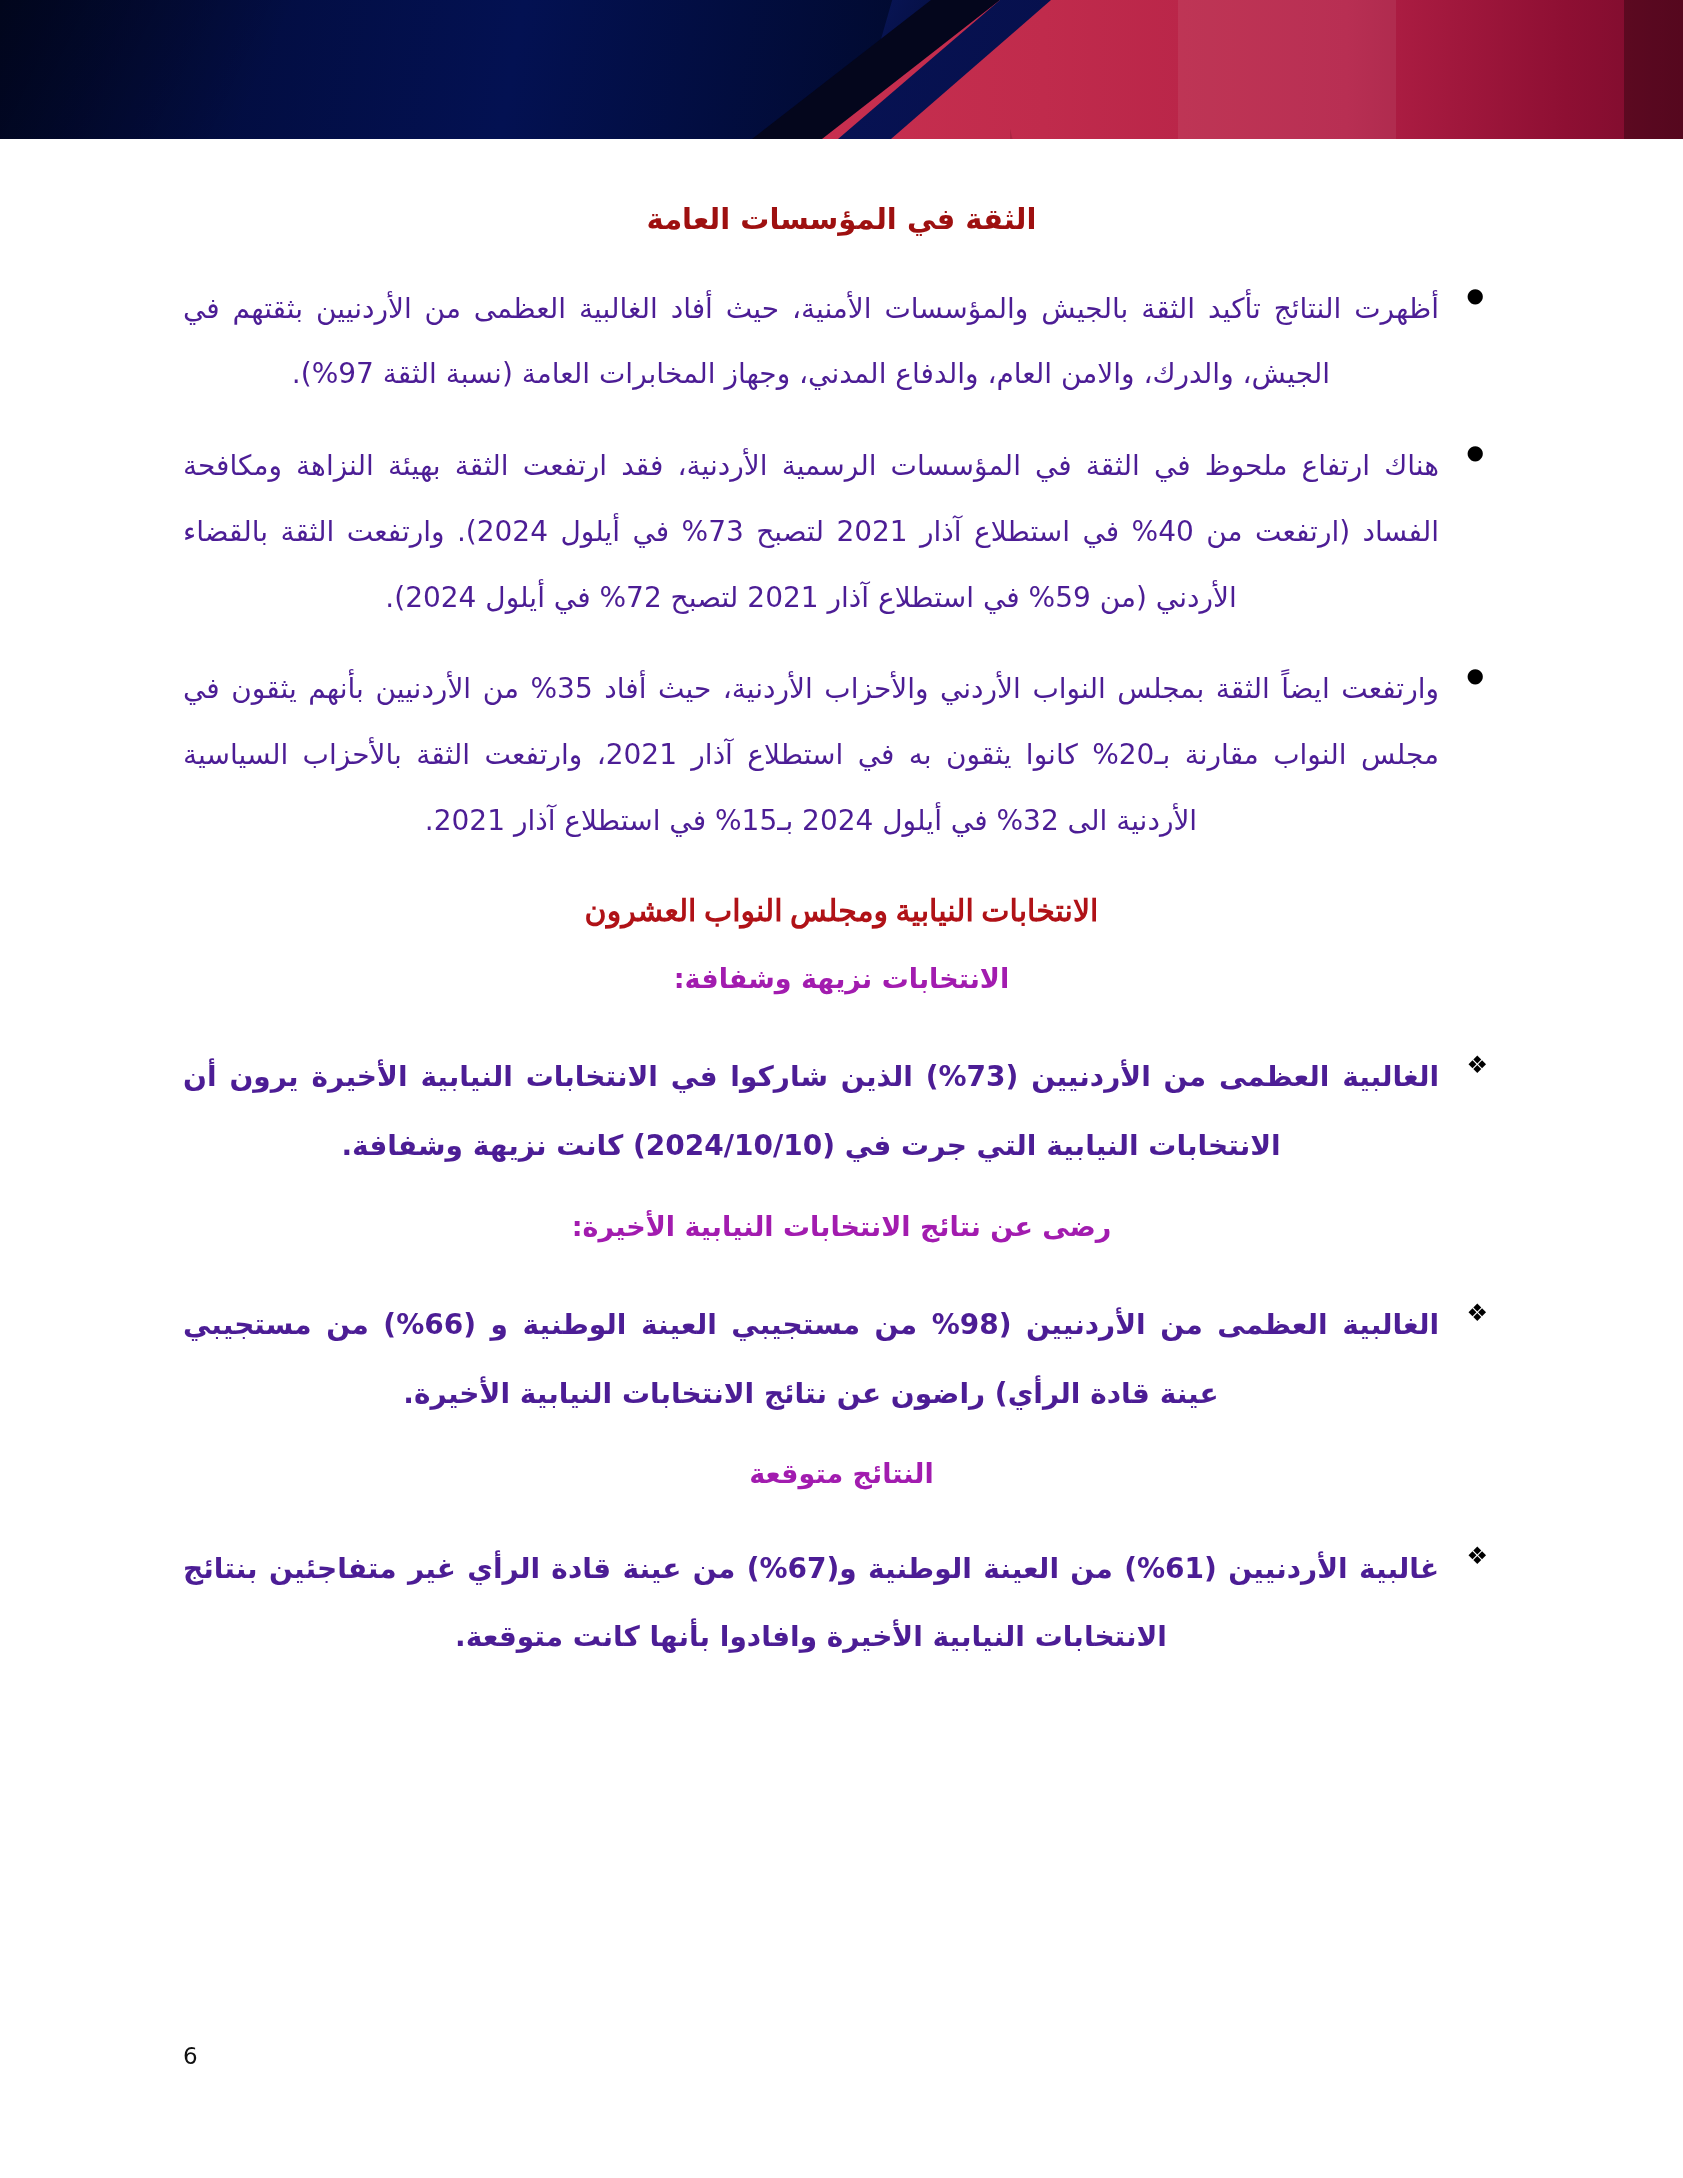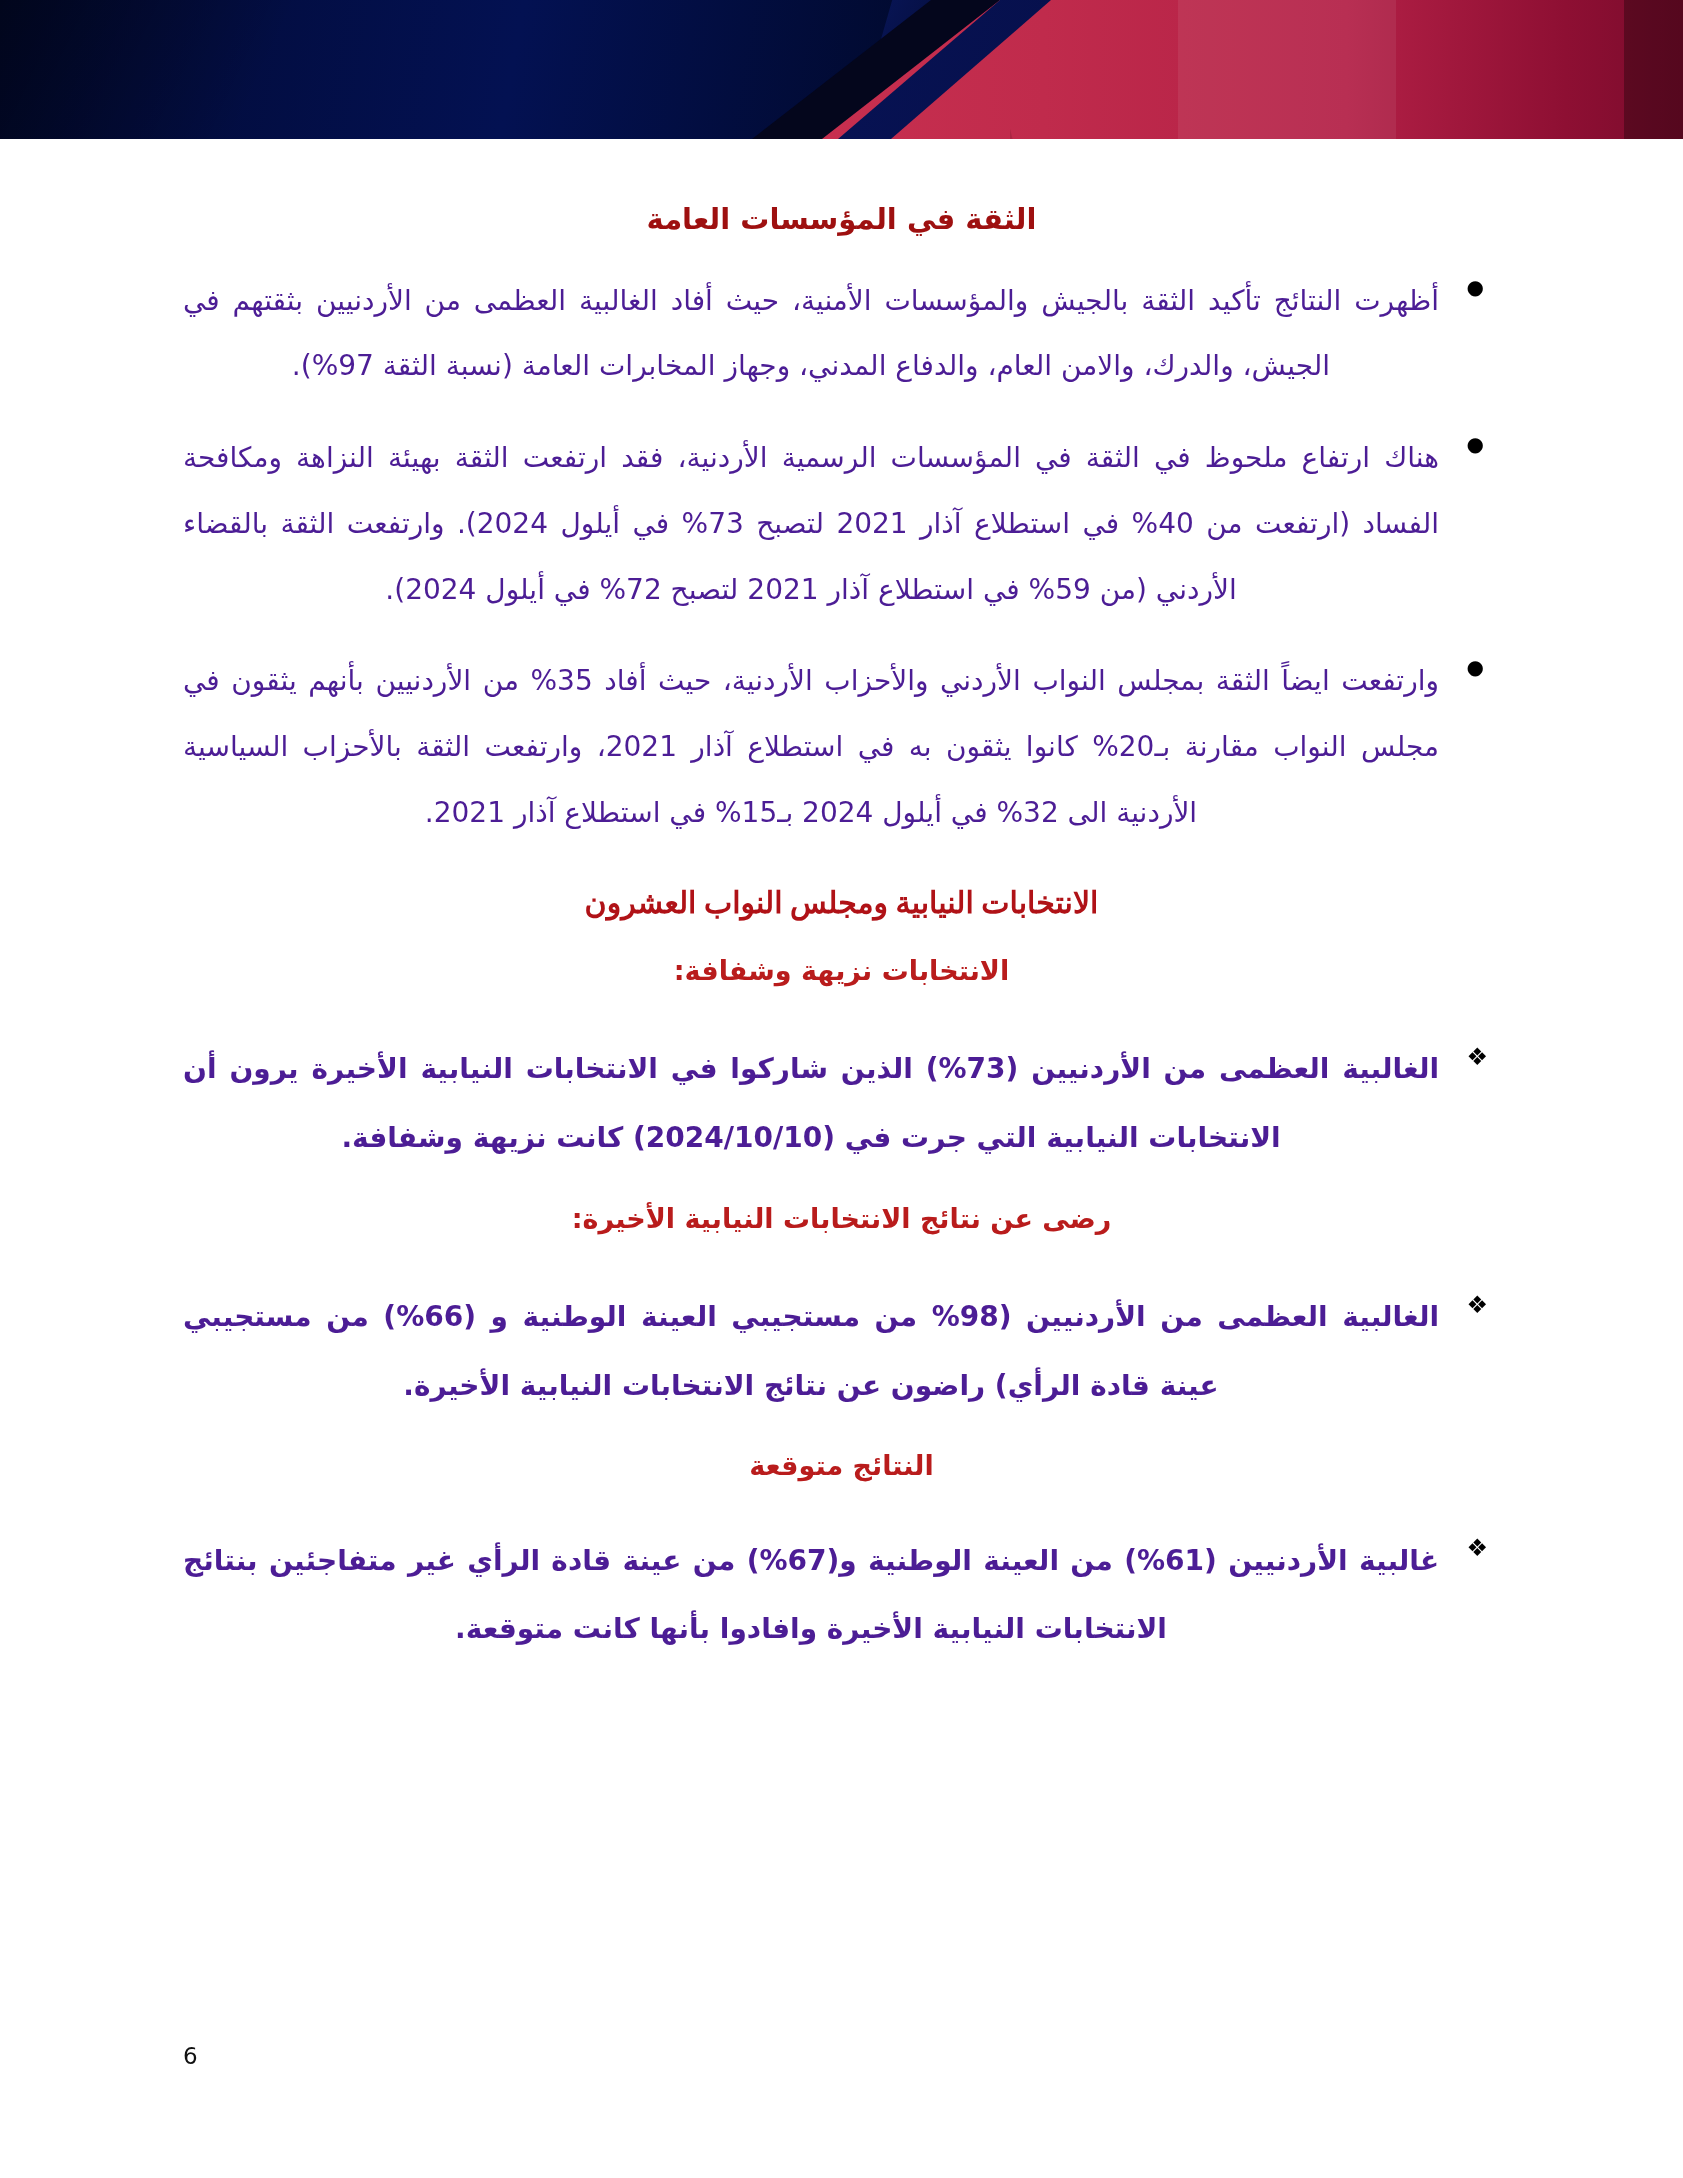--- a/index.html
+++ b/index.html
@@ -119,36 +119,36 @@
   }
 
   
   .h-section {
     font-family:"DejaVu Sans", sans-serif;
     font-weight:bold;
     color:#9e1010;
     font-size:29px;
     line-height:1.5;
     text-align:center;
-    margin:0 0 26px 0;
+    margin:0 0 34px 0;
     letter-spacing:0;
   }
   .h-major {
     font-family:Liberation Serif, serif;
     font-weight:bold;
     color:#b01217;
     font-size:30px;
     line-height:1.5;
     text-align:center;
     margin:34px 0 26px 0;
   }
   .h-sub {
     font-family:"DejaVu Sans", sans-serif;
     font-weight:bold;
-    color:#b91c1c;
+    color:#a21caf;
     font-size:27px;
     line-height:1.5;
     text-align:center;
     margin:0 0 44px 0;
   }
   .h-sub.tight { margin-bottom:40px; }
 
   
   ul.blist, ul.dlist {
     list-style:none;

